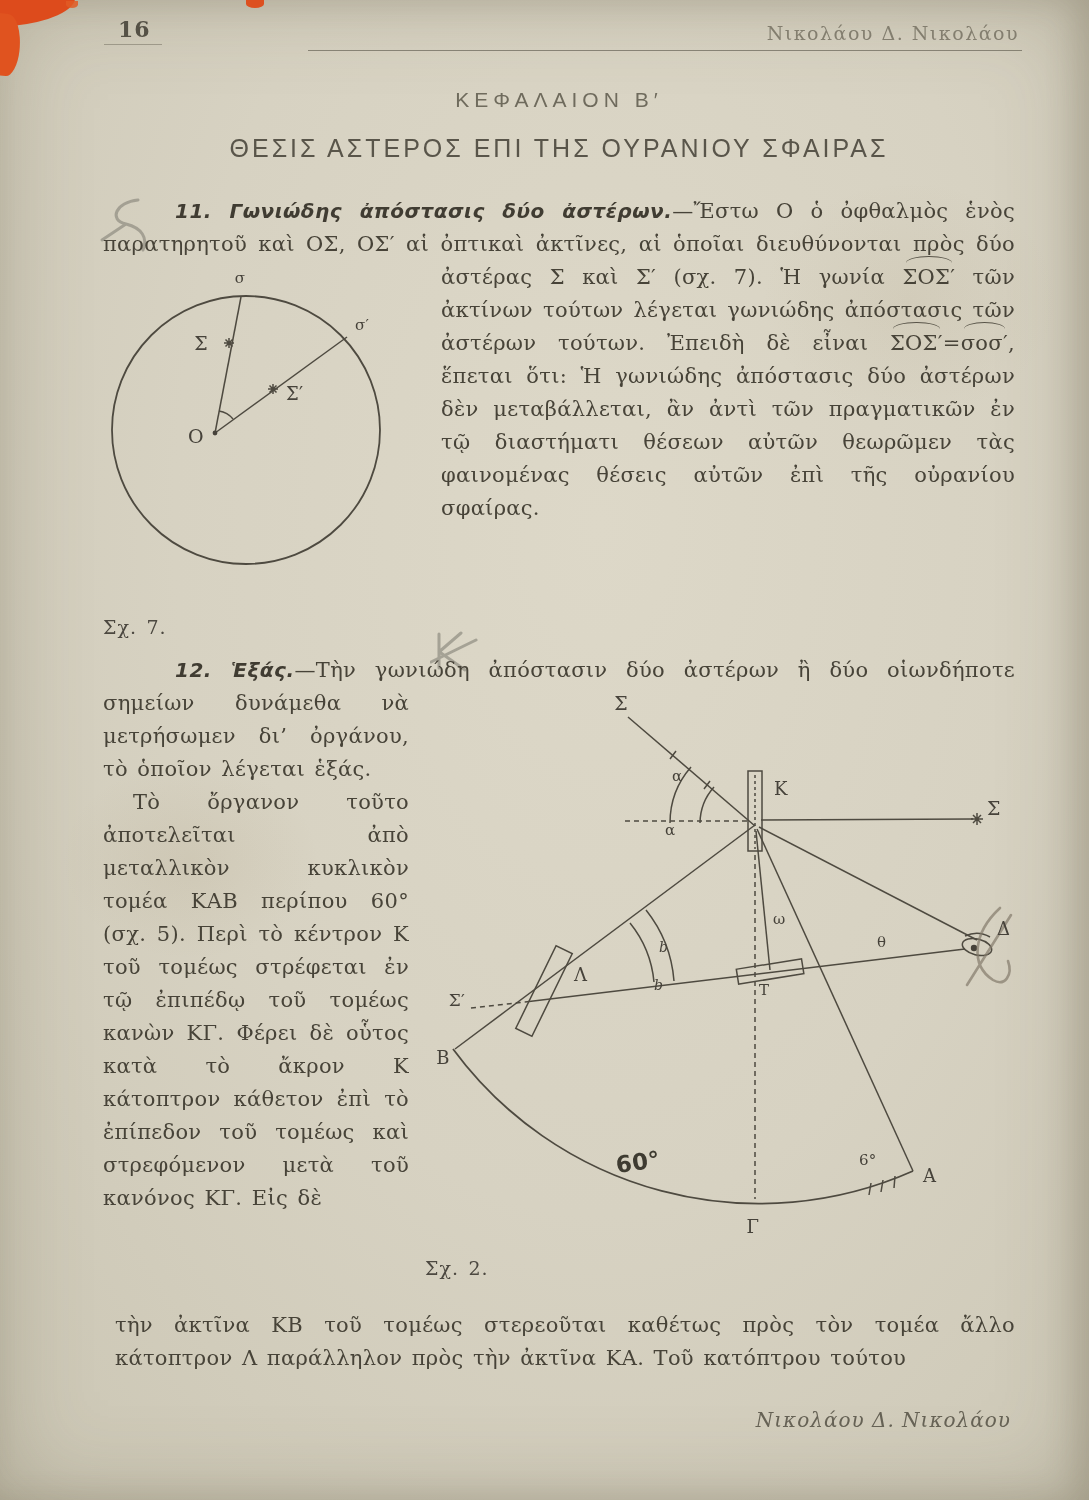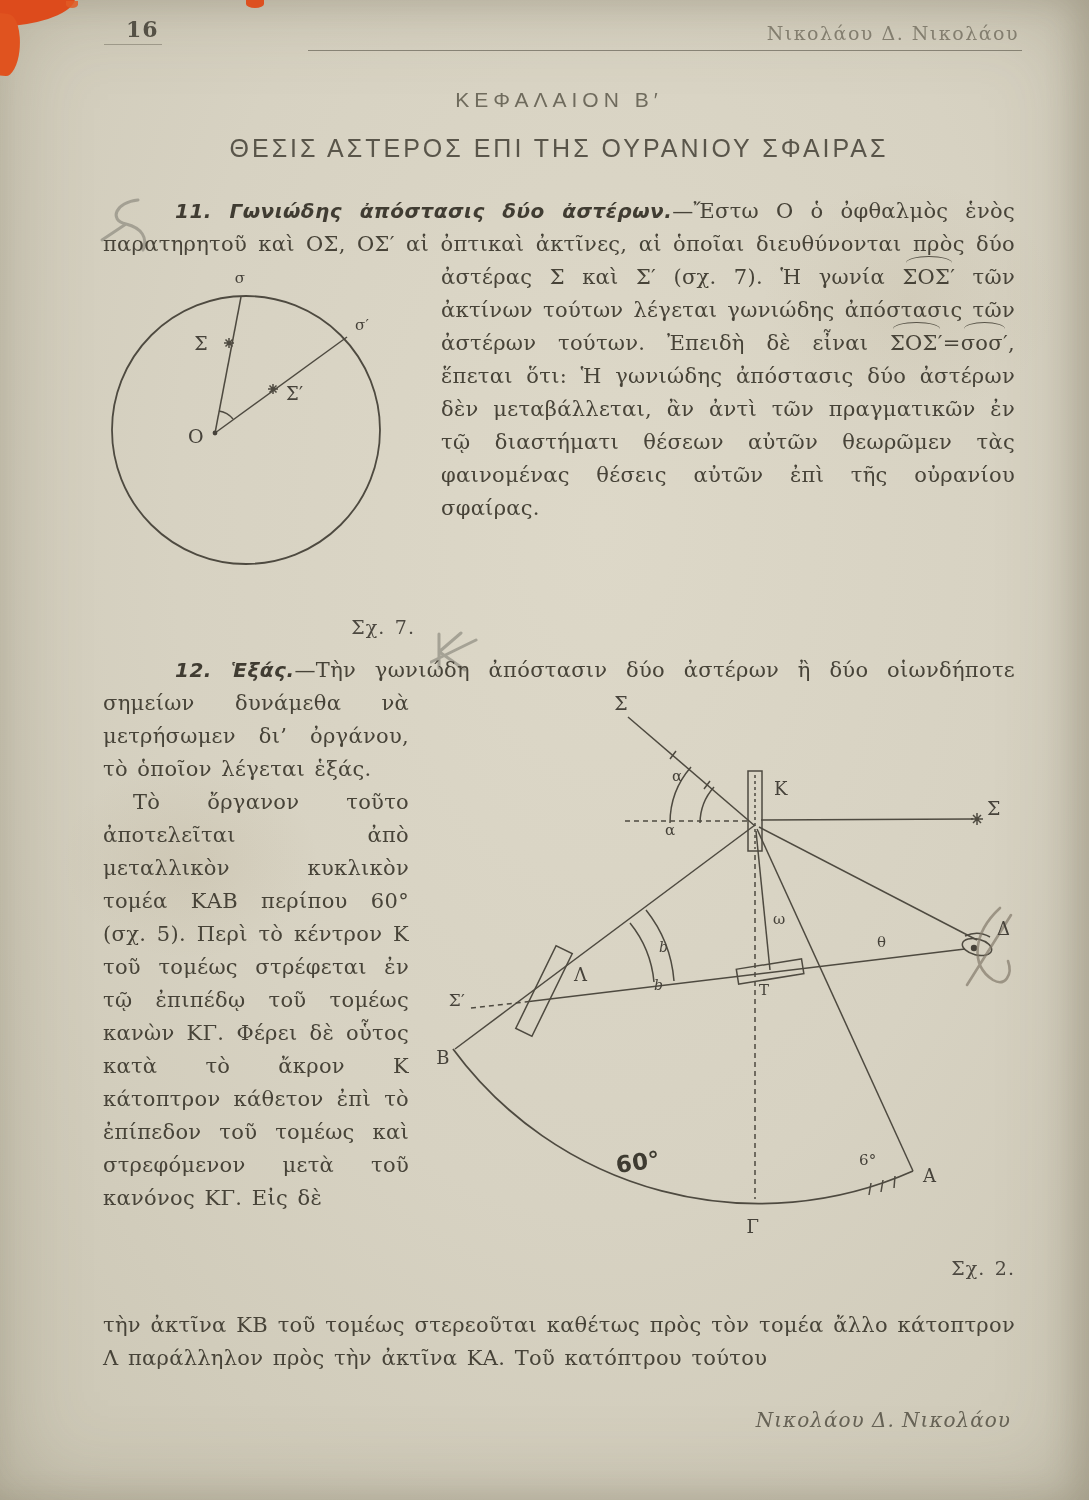--- a/index.html
+++ b/index.html
@@ -17,21 +17,21 @@
   .stain.s1{left:60px;top:760px;width:260px;height:200px;background:radial-gradient(ellipse, rgba(140,120,80,.10), rgba(140,120,80,0) 70%);}
   .stain.s2{left:760px;top:180px;width:300px;height:240px;background:radial-gradient(ellipse, rgba(140,120,80,.08), rgba(140,120,80,0) 70%);}
 
   
   .red-mark{position:absolute;background:#dd4b1c;}
   .red-mark.rm1{left:-8px;top:-6px;width:84px;height:30px;border-radius:0 0 85% 25%;transform:rotate(-5deg);}
   .red-mark.rm2{left:-6px;top:14px;width:26px;height:62px;border-radius:0 80% 60% 40%;transform:rotate(6deg);background:#e0531f;}
   .red-mark.rm3{left:246px;top:0;width:18px;height:8px;border-radius:0 0 50% 50%;background:#dd5020;}
   .red-mark.rm4{left:66px;top:1px;width:12px;height:7px;border-radius:0 0 50% 50%;background:#e25a24;opacity:.85;}
 
-  .pagenum{position:absolute;left:126px;top:16px;font-size:22px;font-weight:bold;color:#555146;letter-spacing:1px;}
+  .pagenum{position:absolute;left:118px;top:16px;font-size:22px;font-weight:bold;color:#555146;letter-spacing:1px;}
   .running-header{position:absolute;right:70px;top:22px;font-size:19px;color:#837e6f;letter-spacing:1.5px;}
   .rule{position:absolute;height:0;border-top:1.6px solid #6e6a5c;opacity:.75;}
   .rule-long{left:308px;right:67px;top:50px;}
   .rule-short{left:104px;width:58px;top:44px;opacity:.5;}
 
   .main{position:absolute;left:103px;top:88px;width:912px;}
   .chapter{
     margin:0 0 22px 0;text-align:center;
     font-family:Liberation Sans, sans-serif;
     font-size:21px;font-weight:normal;letter-spacing:5px;color:#6f6b5d;
@@ -40,37 +40,37 @@
     margin:0 0 32px 0;text-align:center;
     font-family:"Liberation Sans","DejaVu Sans",sans-serif;
     font-size:25px;font-weight:normal;letter-spacing:3px;color:#59554a;
   }
   .body-p{
     margin:0;font-size:21px;line-height:33px;text-align:justify;
     letter-spacing:.3px;word-spacing:2.5px;
   }
   .body-p.first{text-indent:72px;}
   .body-p.indent{text-indent:30px;}
-  .body-p.bottom{clear:both;padding-top:14px;text-indent:0;}
+  .body-p.bottom{clear:both;padding-top:14px;text-indent:0;margin-left:12px;}
   .sec-head{
     font-family:"DejaVu Sans",sans-serif;font-weight:bold;font-size:20px;
     letter-spacing:.5px;color:#403c32;font-style:italic;
   }
   .sec12{margin-top:12px;}
   .sec12 .body-p.first{clear:both;}
 
   .angle-hat{position:relative;display:inline-block;text-indent:0;}
   .angle-hat::before{
     content:"";position:absolute;top:-5px;left:6%;right:6%;height:6px;
     border-top:1.6px solid #4a463b;border-radius:50% 50% 0 0 / 100% 100% 0 0;opacity:.9;
   }
 
   .fig7-float{float:left;width:312px;margin:6px 26px 10px 0;text-indent:0;}
   .fig8-float{float:right;width:590px;margin:6px 0 10px 16px;text-indent:0;}
-  .fig-caption{display:block;text-align:right;font-size:19px;margin-top:4px;color:#4c4840;letter-spacing:1px;}
+  .fig-caption{display:block;text-align:left;font-size:19px;margin-top:4px;color:#4c4840;letter-spacing:1px;}
 
   .figsvg{display:block;}
   .figsvg text{font-family:"DejaVu Serif",serif;fill:#46423a;}
   .figsvg .ln{stroke:#4e4a40;stroke-width:1.5;fill:none;}
   .figsvg .thick{stroke-width:1.8;}
   .figsvg .dash{stroke-dasharray:5 4;}
   .figsvg .dash2{stroke-dasharray:3 3;}
   .figsvg .hand{font-family:"DejaVu Sans",sans-serif;font-weight:bold;fill:#3e3b31;}
   .figsvg .pencil-stroke{stroke:#837a6b;stroke-width:2.6;fill:none;opacity:.7;stroke-linecap:round;}
 

